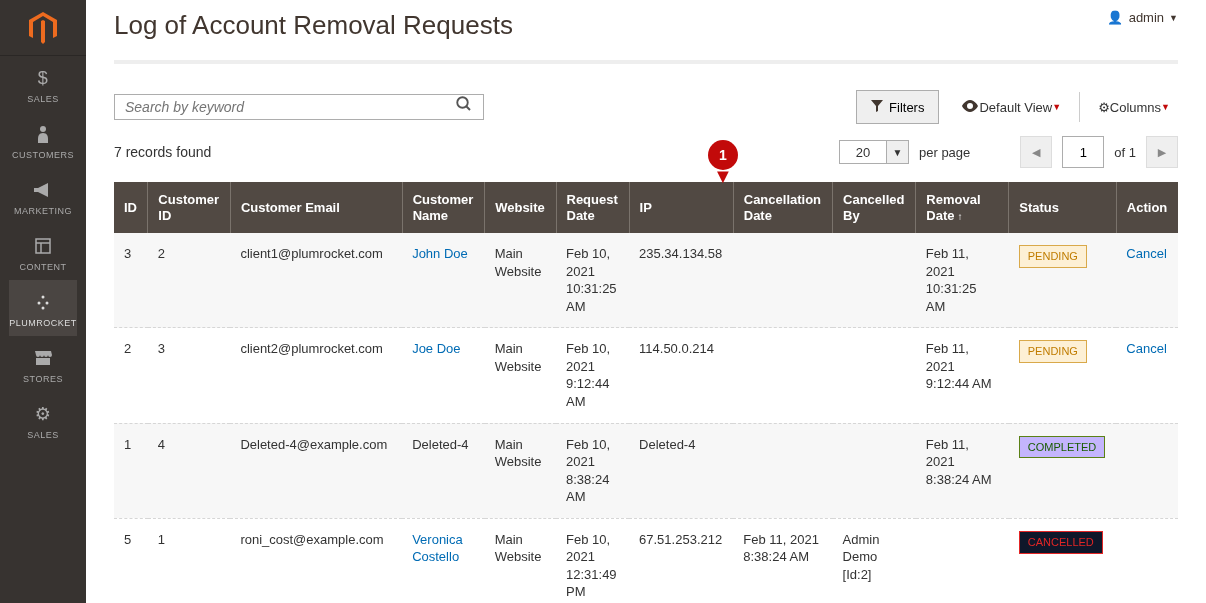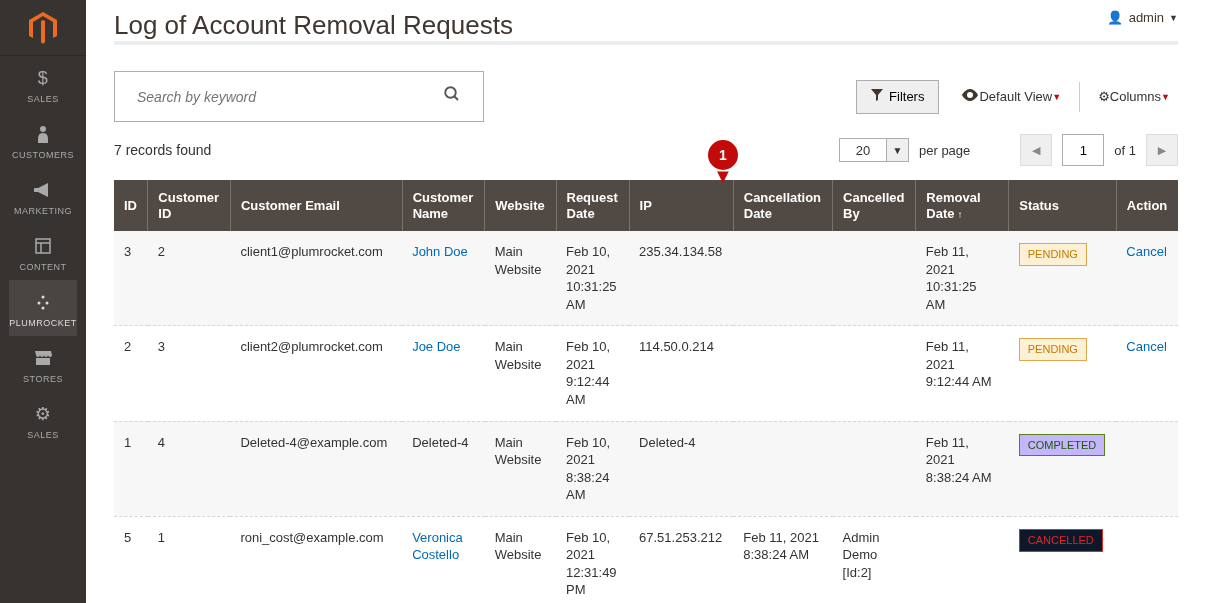--- a/index.html
+++ b/index.html
@@ -4,26 +4,26 @@
 <style>
 *{box-sizing:border-box;margin:0;padding:0;font-family:'Helvetica Neue',Arial,sans-serif}
 body{display:flex;width:1206px;height:603px;overflow:hidden;background:#fff;color:#333}
 .sidebar{width:86px;background:#373330;display:flex;flex-direction:column;align-items:center;font-size:9px;color:#aaa;letter-spacing:.5px}
 .logo{width:86px;height:56px;display:flex;align-items:center;justify-content:center;border-bottom:1px solid #2a2725}
 .sidebar-item{width:100%;padding:10px 0 8px;text-align:center;cursor:pointer}
 .sidebar-item.active{background:#4a4542;color:#ddd}
 .sidebar-item .ic{height:24px;display:flex;align-items:center;justify-content:center;margin-bottom:4px;font-size:18px;color:#aaa}
 .sidebar-item.active .ic{color:#ddd}
 .main{flex:1;padding:10px 28px 0 28px;position:relative}
-.title-row{display:flex;justify-content:space-between;align-items:flex-start;margin-bottom:0}
+.title-row{display:flex;justify-content:space-between;align-items:flex-start;margin-bottom:19px}
 h1{font-size:26px;font-weight:400;color:#41362f}
 .admin-link{font-size:13px;color:#41362f;display:flex;align-items:center;gap:5px;cursor:pointer}
 .notif-bar{height:4px;background:#eee;margin-bottom:26px}
 .controls{display:flex;align-items:center;margin-bottom:12px}
-.search{display:flex;align-items:center;border:1px solid #adadad;width:370px;height:51px;padding:0 22px}
+.search{display:flex;border:1px solid #adadad;width:370px;height:26px;padding:0 10px}
 .search input{border:none;flex:1;font-size:14px;font-style:italic;outline:none;color:#888}
 .spacer{flex:1}
 .btn{height:34px;border:1px solid #adadad;background:#efefef;padding:0 14px;font-size:13px;display:flex;align-items:center;gap:6px;cursor:pointer}
 .txtbtn{display:flex;align-items:center;font-size:13px;cursor:pointer;padding:0 8px}
 .vsep{width:1px;height:30px;background:#ccc;margin:0 10px}
 .paging{display:flex;align-items:center;justify-content:space-between;margin-bottom:14px}
 .found{font-size:14px;color:#333}
 .pg-right{display:flex;align-items:center;gap:10px;font-size:13px}
 .sel{display:flex;border:1px solid #adadad;height:24px}
 .sel .val{width:46px;display:flex;align-items:center;justify-content:center}

